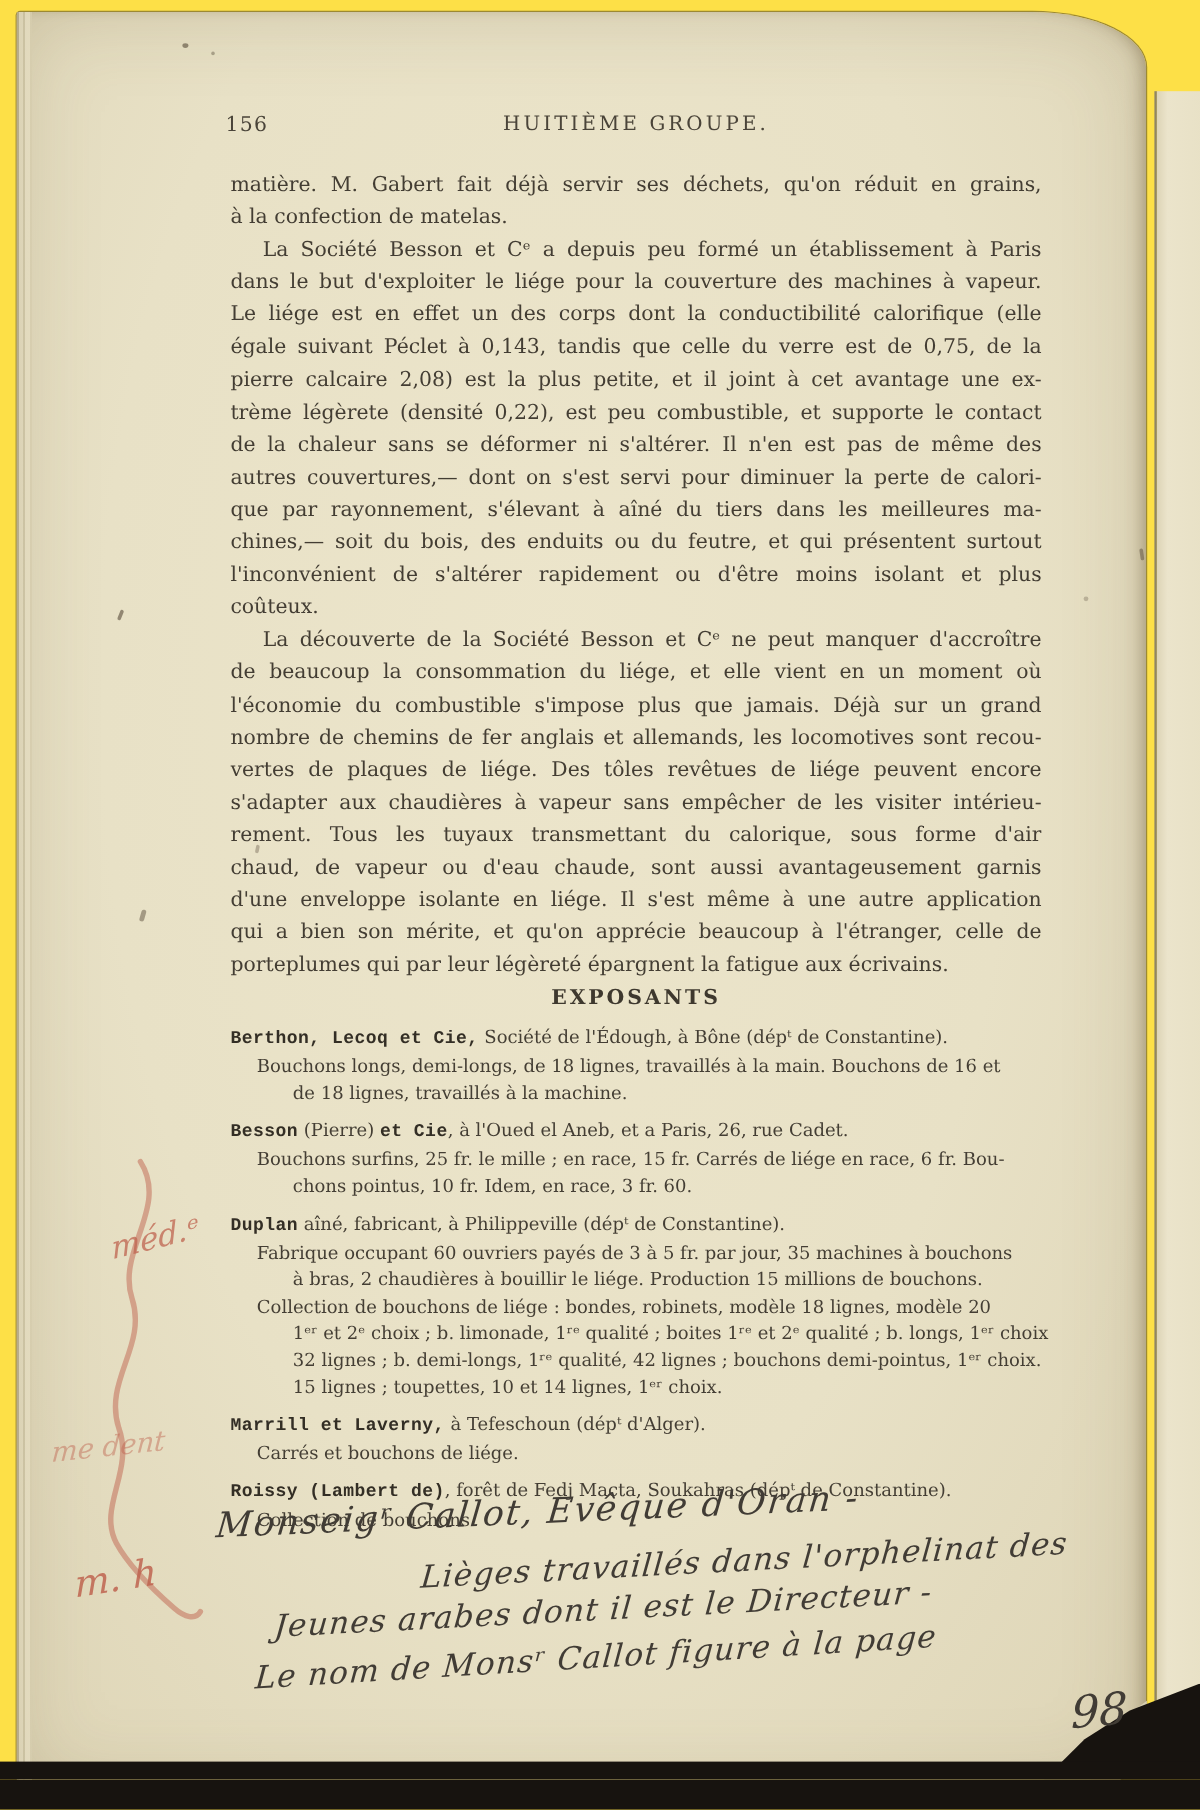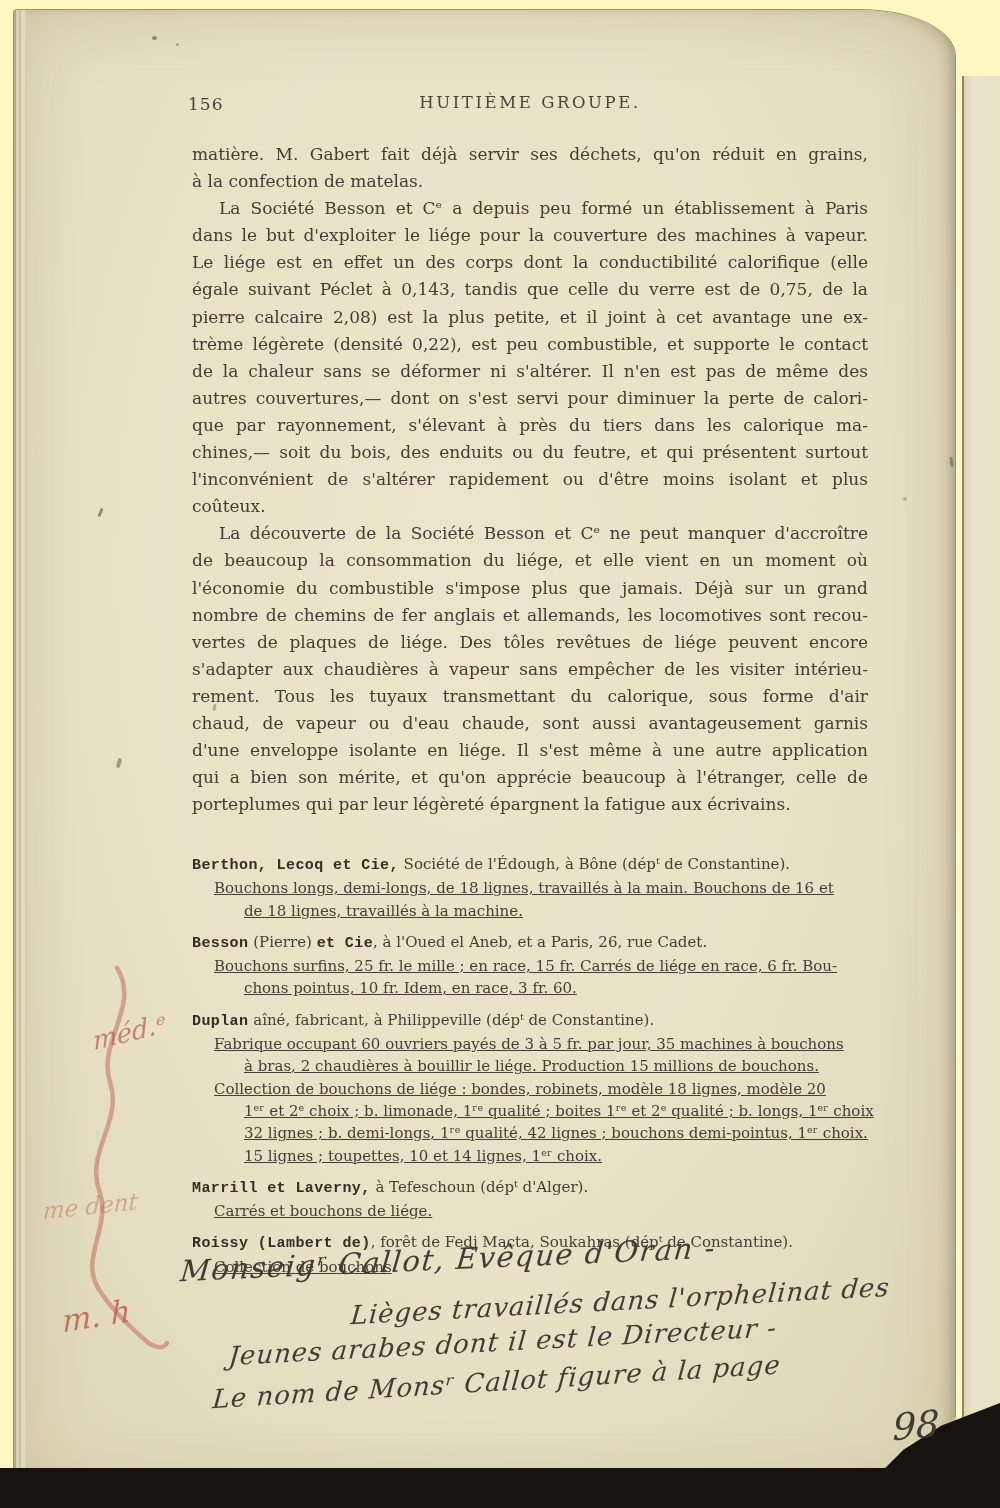--- a/index.html
+++ b/index.html
@@ -1,16 +1,16 @@
 <!DOCTYPE html>
 <html><head>
 <meta charset="utf-8">
 <style>
   html,body{margin:0;padding:0;background:#17130f;}
-  #scan{position:relative;width:1000px;height:1483px;background:#fef9c3;overflow:hidden;
+  #scan{position:relative;width:1000px;height:1483px;background:#fde047;overflow:hidden;
         font-family:"DejaVu Serif","Liberation Serif",serif;}
 
   
   .page-main{position:absolute;left:14px;top:10px;width:941px;height:1484px;
     background:radial-gradient(ellipse at 48% 38%, #ece5cb 0%, #e8e1c6 55%, #ddd4b5 100%);
     border-top-right-radius:95px 46px;border-bottom-right-radius:58px 48px;
     border-top-left-radius:3px;border-bottom-left-radius:4px;
     box-shadow:inset 0 0 70px rgba(115,95,55,.22), inset -10px 0 14px -8px rgba(95,75,40,.45),
                inset 8px 0 10px -6px rgba(95,75,40,.35), 0 0 0 1px rgba(60,50,30,.5);}
   .edge-left{position:absolute;left:14px;top:10px;width:16px;height:1484px;pointer-events:none;
@@ -39,21 +39,21 @@
   .line.indent{text-indent:27px;}
 
   .section-heading{position:absolute;left:192px;top:822px;width:676px;text-align:center;
     font-weight:bold;font-size:17px;letter-spacing:2.4px;color:#3e382e;}
 
   
   .exhibitors{position:absolute;left:192px;top:853px;width:684px;color:#443e34;
     font-size:15px;line-height:22.3px;}
   .exh{margin-bottom:9px;}
   .exh-head b{font-weight:bold;letter-spacing:.4px;color:#332e25;font-family:Liberation Mono, monospace;}
-  .det{overflow:hidden;height:22.3px;text-decoration:underline;}
+  .det{overflow:hidden;height:22.3px;}
   .det.d1{padding-left:22px;}
   .det.d2{padding-left:52px;}
 
   
   .ink-layer{position:absolute;left:0;top:0;width:1000px;height:1508px;pointer-events:none;}
   .ink-line{position:absolute;font-style:italic;color:#413c35;transform-origin:left top;
     font-family:"DejaVu Serif","Liberation Serif",serif;white-space:nowrap;}
   .ink-line:nth-child(1){left:182px;top:1254px;font-size:29px;transform:rotate(-2.5deg) skewX(-8deg);letter-spacing:1.5px;}
   .ink-line:nth-child(2){left:352px;top:1300px;font-size:26px;transform:rotate(-3deg) skewX(-8deg);letter-spacing:1px;}
   .ink-line:nth-child(3){left:230px;top:1341px;font-size:26px;transform:rotate(-3deg) skewX(-8deg);letter-spacing:1px;}
@@ -101,40 +101,41 @@
       </div>
       <div class="para">
         <div class="line indent">La Société Besson et Cᵉ a depuis peu formé un établissement à Paris</div>
         <div class="line">dans le but d'exploiter le liége pour la couverture des machines à vapeur.</div>
         <div class="line">Le liége est en effet un des corps dont la conductibilité calorifique (elle</div>
         <div class="line">égale suivant Péclet à 0,143, tandis que celle du verre est de 0,75, de la</div>
         <div class="line">pierre calcaire 2,08) est la plus petite, et il joint à cet avantage une ex-</div>
         <div class="line">trème légèrete (densité 0,22), est peu combustible, et supporte le contact</div>
         <div class="line">de la chaleur sans se déformer ni s'altérer. Il n'en est pas de même des</div>
         <div class="line">autres couvertures,— dont on s'est servi pour diminuer la perte de calori-</div>
-        <div class="line">que par rayonnement, s'élevant à près du tiers dans les calorique ma-</div>
+        <div class="line">que par rayonnement, s'élevant à aîné du tiers dans les meilleures ma-</div>
         <div class="line">chines,— soit du bois, des enduits ou du feutre, et qui présentent surtout</div>
         <div class="line">l'inconvénient de s'altérer rapidement ou d'être moins isolant et plus</div>
         <div class="line last">coûteux.</div>
       </div>
       <div class="para">
         <div class="line indent">La découverte de la Société Besson et Cᵉ ne peut manquer d'accroître</div>
         <div class="line">de beaucoup la consommation du liége, et elle vient en un moment où</div>
         <div class="line">l'économie du combustible s'impose plus que jamais. Déjà sur un grand</div>
         <div class="line">nombre de chemins de fer anglais et allemands, les locomotives sont recou-</div>
         <div class="line">vertes de plaques de liége. Des tôles revêtues de liége peuvent encore</div>
         <div class="line">s'adapter aux chaudières à vapeur sans empêcher de les visiter intérieu-</div>
         <div class="line">rement. Tous les tuyaux transmettant du calorique, sous forme d'air</div>
         <div class="line">chaud, de vapeur ou d'eau chaude, sont aussi avantageusement garnis</div>
         <div class="line">d'une enveloppe isolante en liége. Il s'est même à une autre application</div>
         <div class="line">qui a bien son mérite, et qu'on apprécie beaucoup à l'étranger, celle de</div>
         <div class="line last">porteplumes qui par leur légèreté épargnent la fatigue aux écrivains.</div>
       </div>
     </div>
 
+  <div class="section-heading">EXPOSANTS</div>
 
   <div class="exhibitors">
       <div class="exh">
         <div class="exh-head"><b>Berthon, Lecoq et Cie,</b><span> Société de l'Édough, à Bône (dépᵗ de Constantine).</span></div>
         <div class="det d1">Bouchons longs, demi-longs, de 18 lignes, travaillés à la main. Bouchons de 16 et</div>
         <div class="det d2">de 18 lignes, travaillés à la machine.</div>
       </div>
       <div class="exh">
         <div class="exh-head"><b>Besson</b><span> (Pierre) </span><b>et Cie</b><span>, à l'Oued el Aneb, et a Paris, 26, rue Cadet.</span></div>
         <div class="det d1">Bouchons surfins, 25 fr. le mille ; en race, 15 fr. Carrés de liége en race, 6 fr. Bou-</div>

